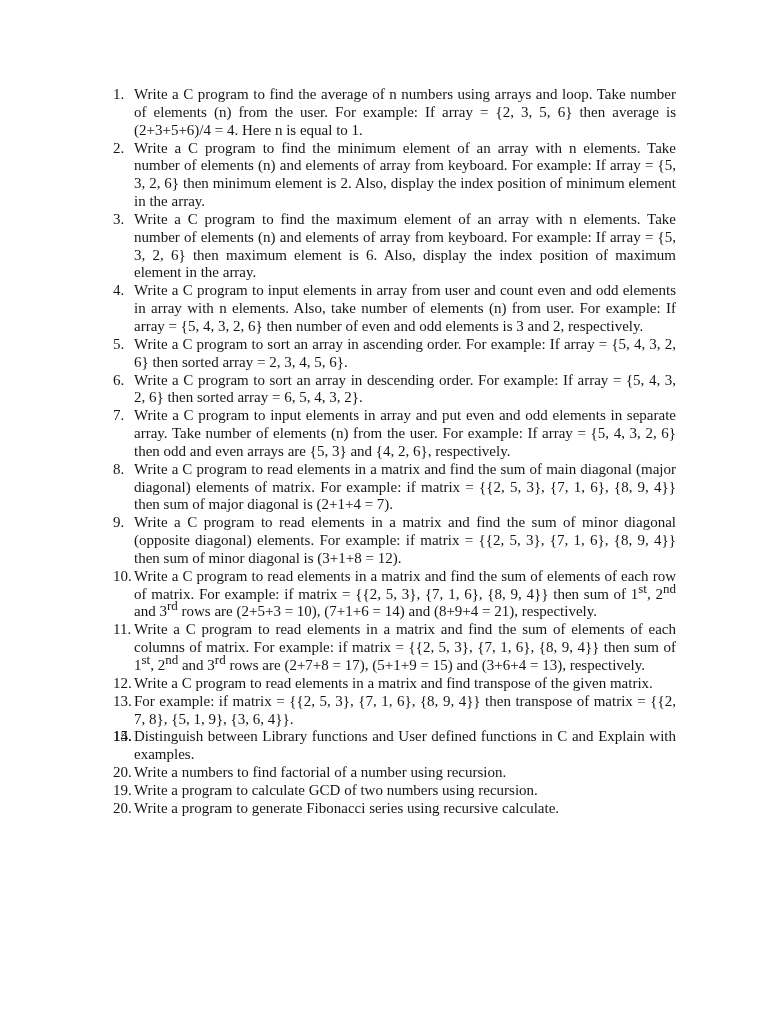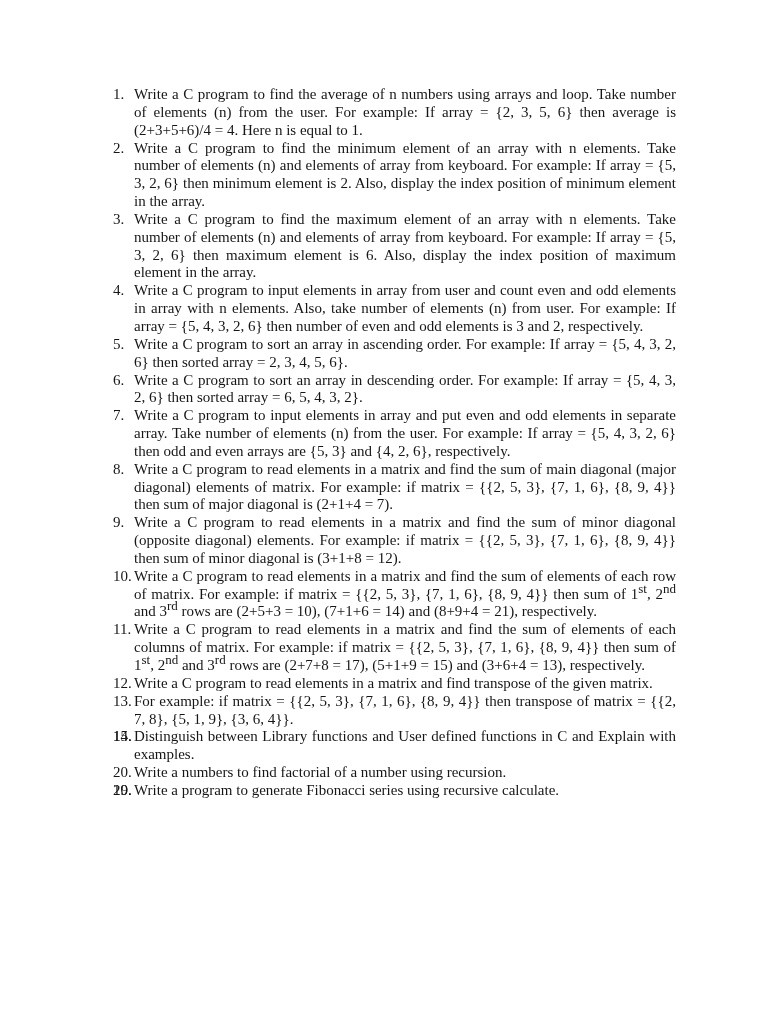--- a/index.html
+++ b/index.html
@@ -130,20 +130,21 @@
 
 
 
   <div class="item">
     <span class="num">20.</span>
     <span class="txt">Write a numbers to find factorial of a number using recursion.</span>
   </div>
 
   <div class="item">
     <span class="num">19.</span>
+    <span class="txt">Write a program to calculate GCD of two numbers using recursion.</span>
   </div>
 
   <div class="item">
     <span class="num">20.</span>
     <span class="txt">Write a program to generate Fibonacci series using recursive calculate.</span>
   </div>
 </div>
 </div>
 
 </body></html>

